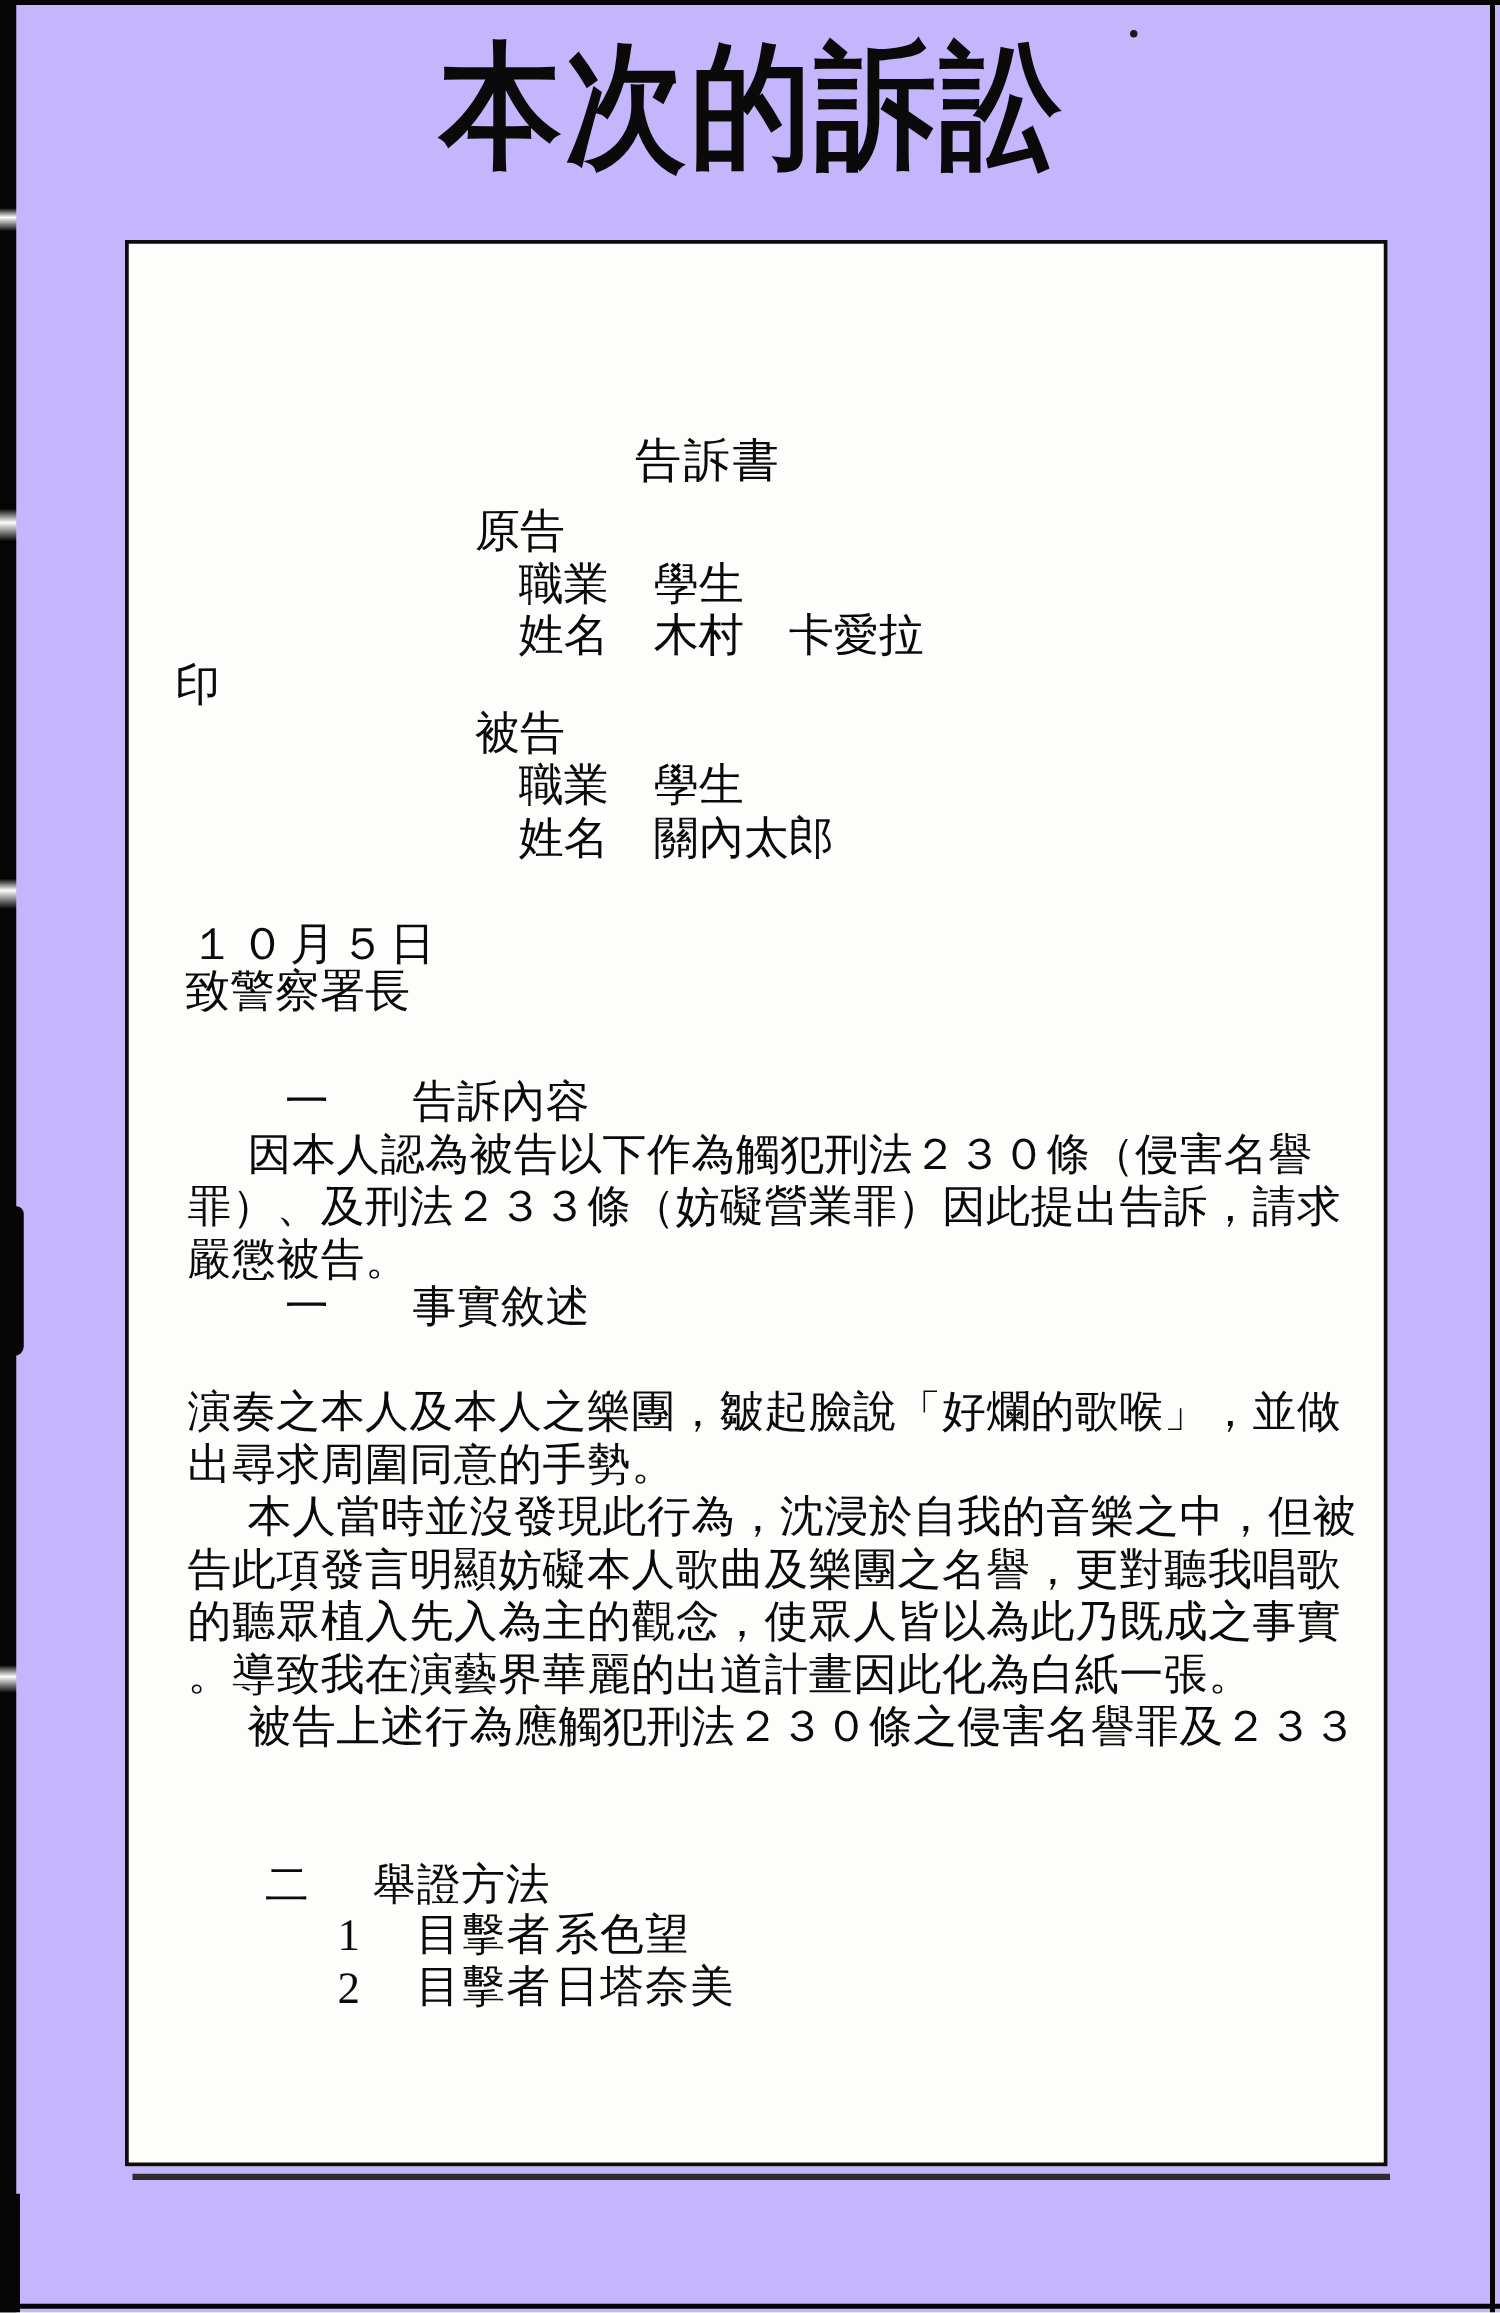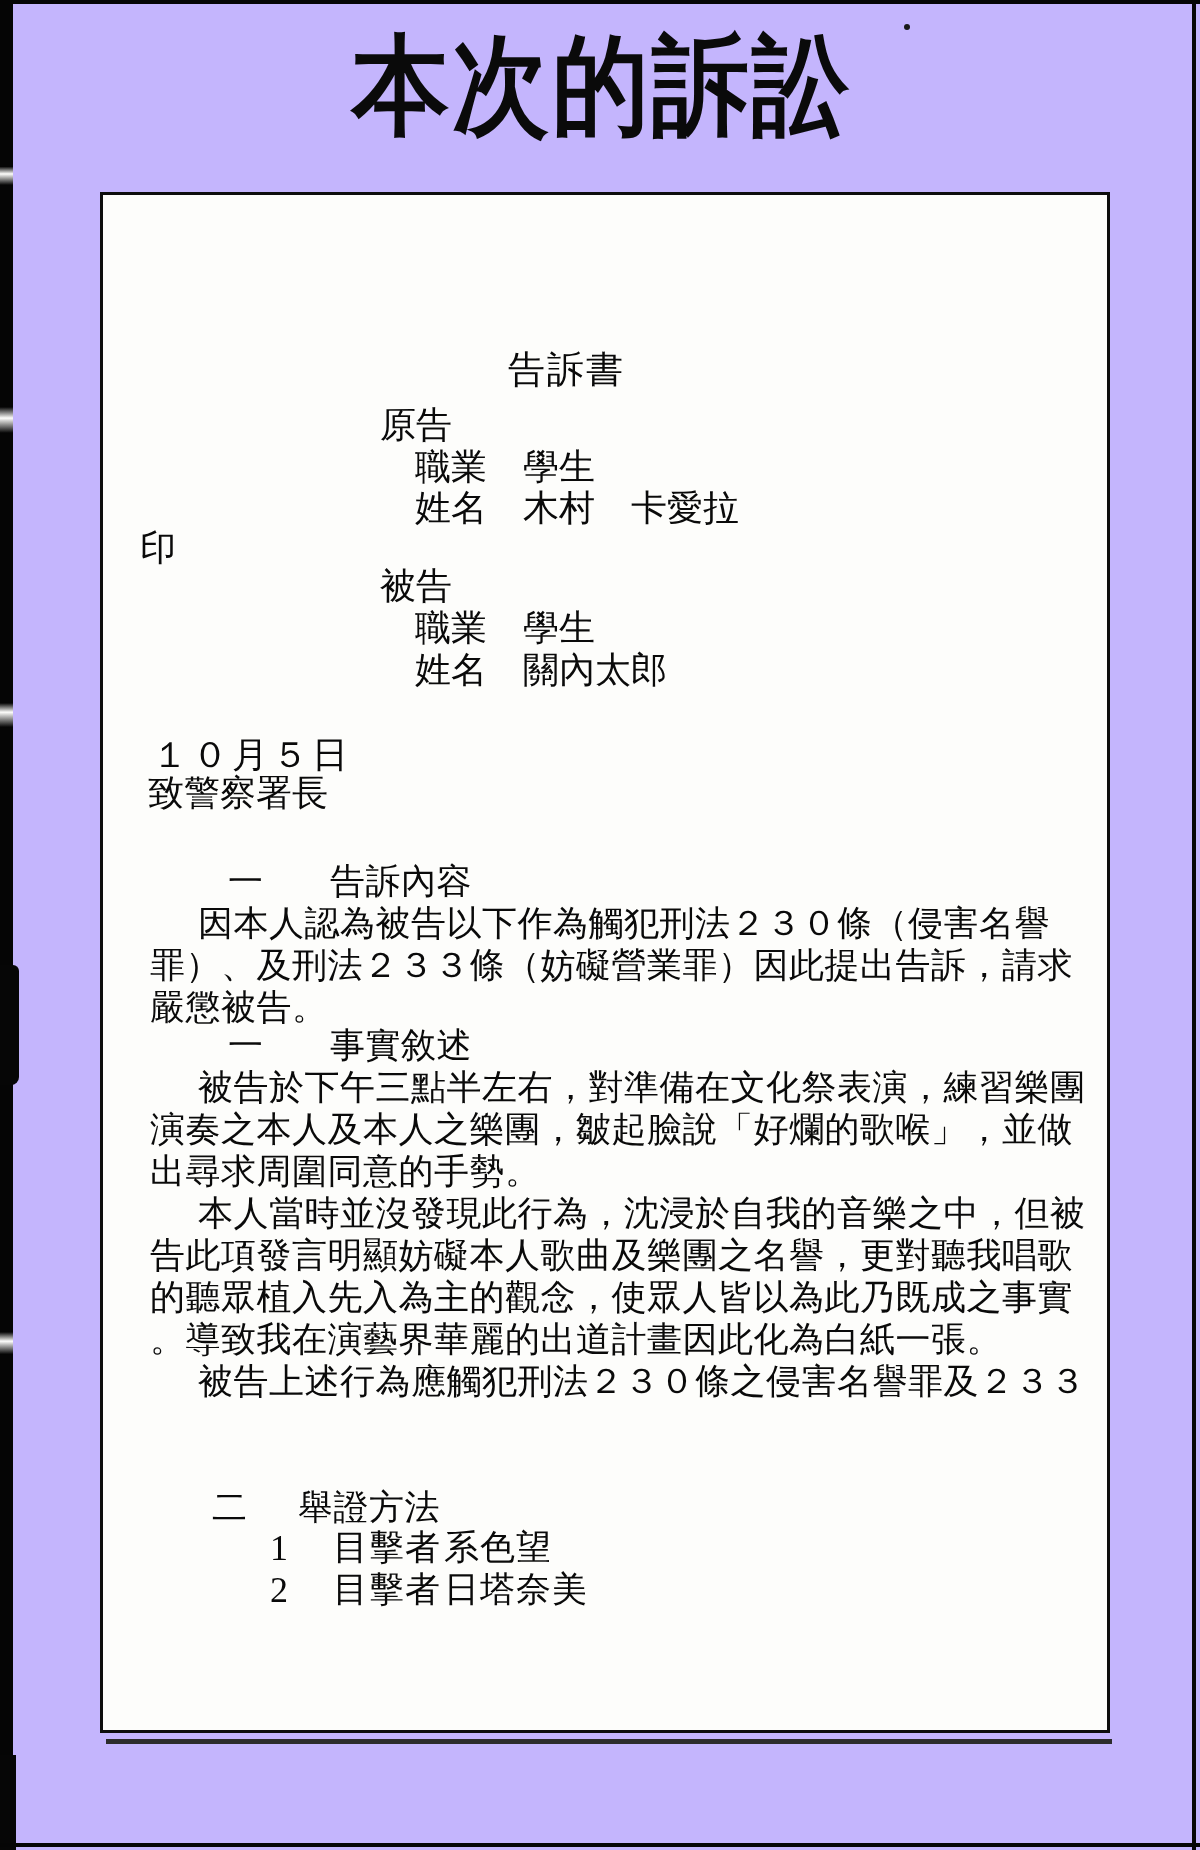--- a/index.html
+++ b/index.html
@@ -122,21 +122,20 @@
   <div class="tline fs36 addressee">致警察署長</div>
 
   <div class="tline fs35 s1-marker">一</div>
   <div class="tline fs35 s1-title">告訴內容</div>
   <div class="tline fs35 bl ind l-s1-0">因本人認為被告以下作為觸犯刑法２３０條（侵害名譽</div>
   <div class="tline fs35 bl l-s1-1">罪）、及刑法２３３條（妨礙營業罪）因此提出告訴，請求</div>
   <div class="tline fs35 bl l-s1-2">嚴懲被告。</div>
 
   <div class="tline fs35 s2-marker">一</div>
   <div class="tline fs35 s2-title">事實敘述</div>
-  <div class="tline fs35 bl ind l-s2-0">被告於下午三點半左右，對準備在文化祭表演，練習樂團</div>
   <div class="tline fs35 bl l-s2-1">演奏之本人及本人之樂團，皺起臉說「好爛的歌喉」，並做</div>
   <div class="tline fs35 bl l-s2-2">出尋求周圍同意的手勢。</div>
   <div class="tline fs35 bl l-s2-4">告此項發言明顯妨礙本人歌曲及樂團之名譽，更對聽我唱歌</div>
   <div class="tline fs35 bl ind l-s2-3">本人當時並沒發現此行為，沈浸於自我的音樂之中，但被</div>
   <div class="tline fs35 bl l-s2-5">的聽眾植入先入為主的觀念，使眾人皆以為此乃既成之事實</div>
   <div class="tline fs35 bl l-s2-6">。導致我在演藝界華麗的出道計畫因此化為白紙一張。</div>
   <div class="tline fs35 bl ind l-s2-7">被告上述行為應觸犯刑法２３０條之侵害名譽罪及２３３</div>
 
   <div class="tline fs35 s3-marker">二</div>
   <div class="tline fs35 s3-title">舉證方法</div>

